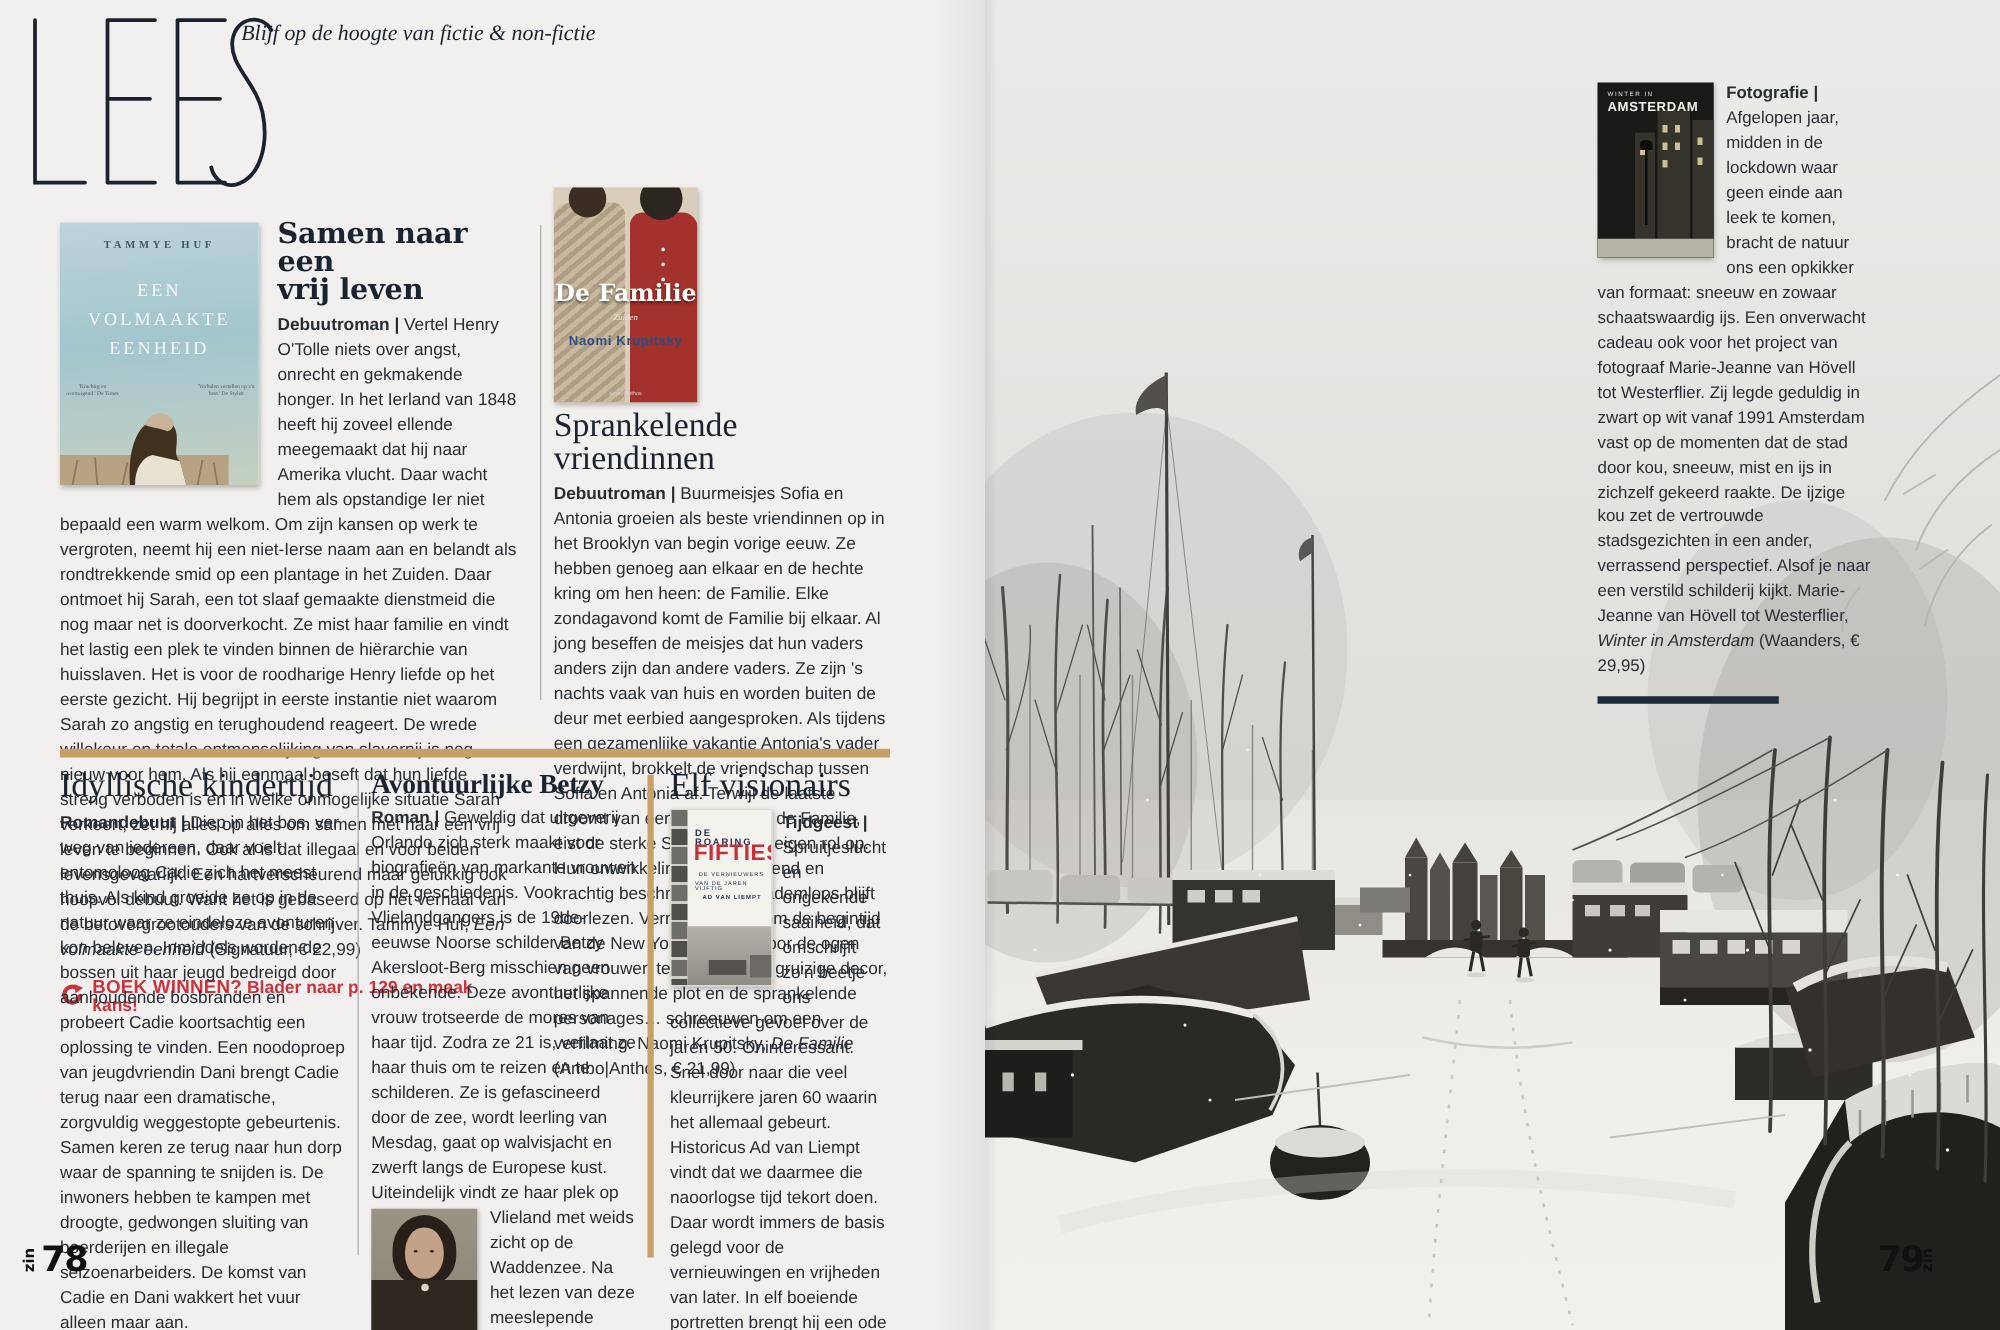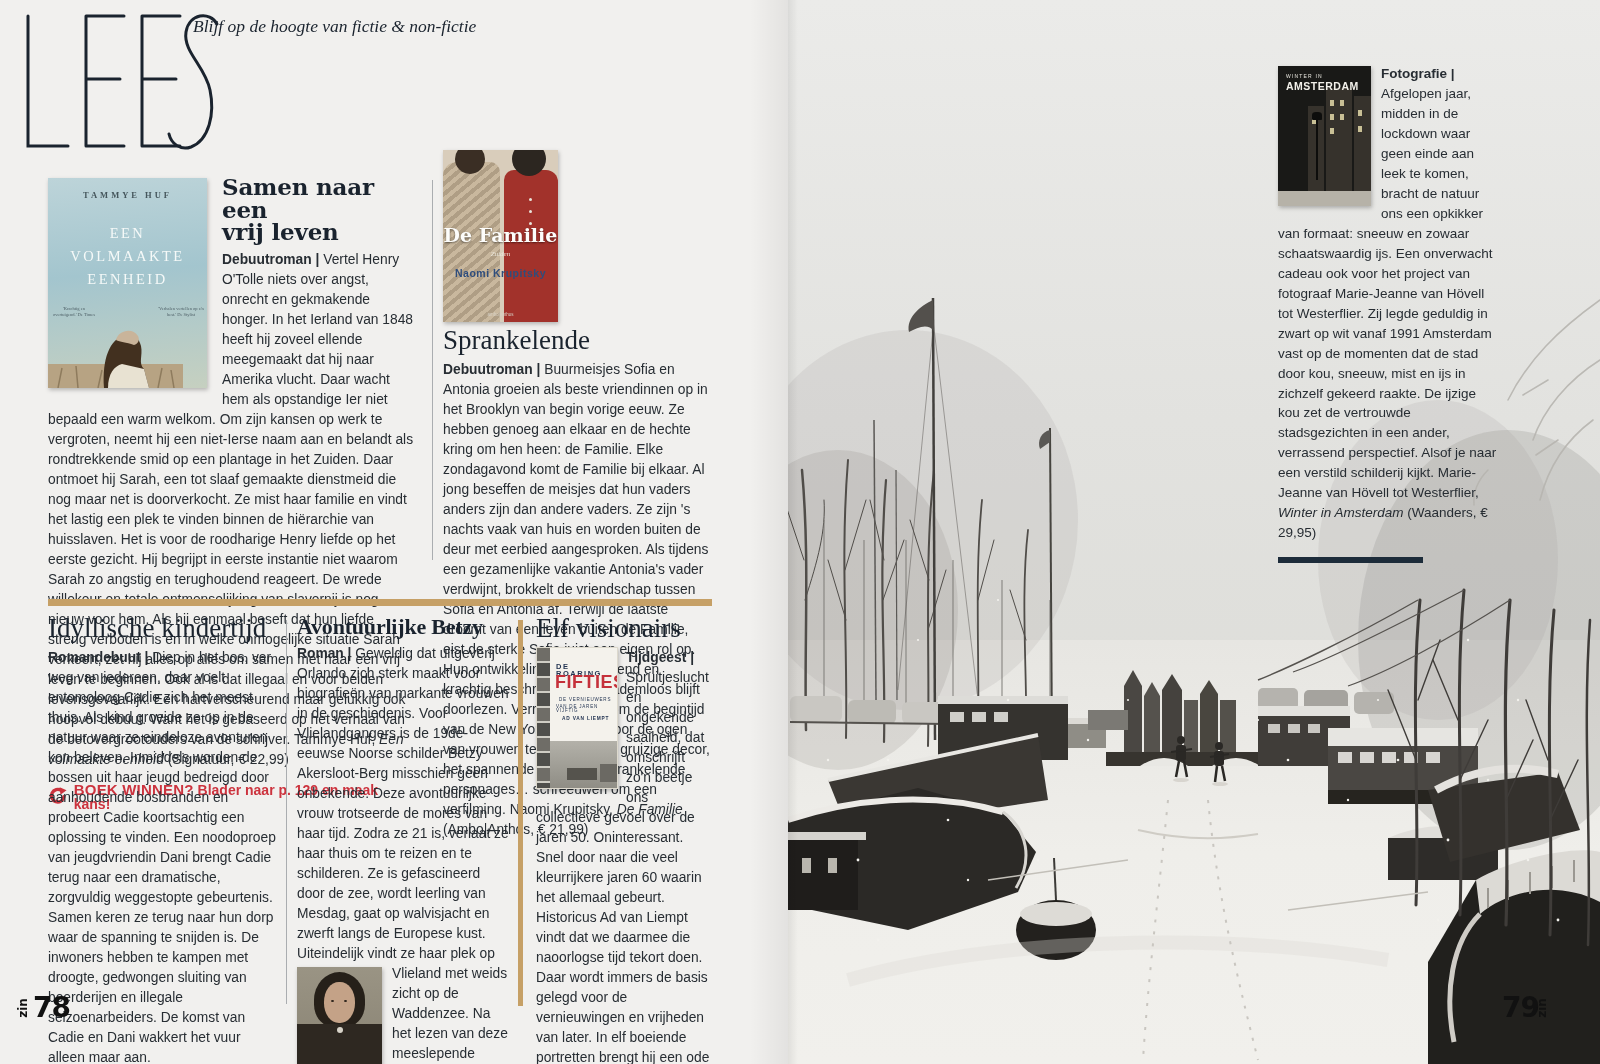--- a/index.html
+++ b/index.html
@@ -168,20 +168,21 @@
       <div class="btn" style="top:48px"></div>
       <div class="btn" style="top:60px"></div>
       <div class="btn" style="top:72px"></div>
       <div class="ct tt">De Familie</div>
       <div class="ct rm">Zuiden</div>
       <div class="ct au">Naomi Krupitsky</div>
       <div class="ct imp">ambo|anthos</div>
     </div>
     <h2 class="serifhead">
       <span>Sprankelende</span>
+      <span>vriendinnen</span>
     </h2>
     <p class="body"><b class="lead">Debuutroman | </b><span>Buurmeisjes Sofia en Antonia groeien als beste vriendinnen op in het Brooklyn van begin vorige eeuw. Ze hebben genoeg aan elkaar en de hechte kring om hen heen: de Familie. Elke zondagavond komt de Familie bij elkaar. Al jong beseffen de meisjes dat hun vaders anders zijn dan andere vaders. Ze zijn 's nachts vaak van huis en worden buiten de deur met eerbied aangesproken. Als tijdens een gezamenlijke vakantie Antonia's vader verdwijnt, brokkelt de vriendschap tussen Sofia en Antonia af. Terwijl de laatste droomt van een leven buiten de Familie, eist de sterke Sofia juist een eigen rol op. Hun ontwikkeling is zo beeldend en krachtig beschreven, dat je ademloos blijft doorlezen. Verrassend ook om de begintijd van de New Yorkse maffia door de ogen van vrouwen te ervaren. Het gruizige decor, het spannende plot en de sprankelende personages… schreeuwen om een verfilming. </span><span>Naomi Krupitsky, </span><i>De Familie</i><span> (Ambo|Anthos, € 21,99)</span></p>
   </section>
 
   <div class="vrule" style="left:432px;top:180px;height:380px;"></div>
   <div class="grule" style="left:48px;top:599px;width:664px;height:7px;"></div>
   <div class="vrule" style="left:286px;top:620px;height:384px;"></div>
   <div class="grule" style="left:518px;top:620px;width:5px;height:386px;"></div>
 
   <section class="art" id="a3">

